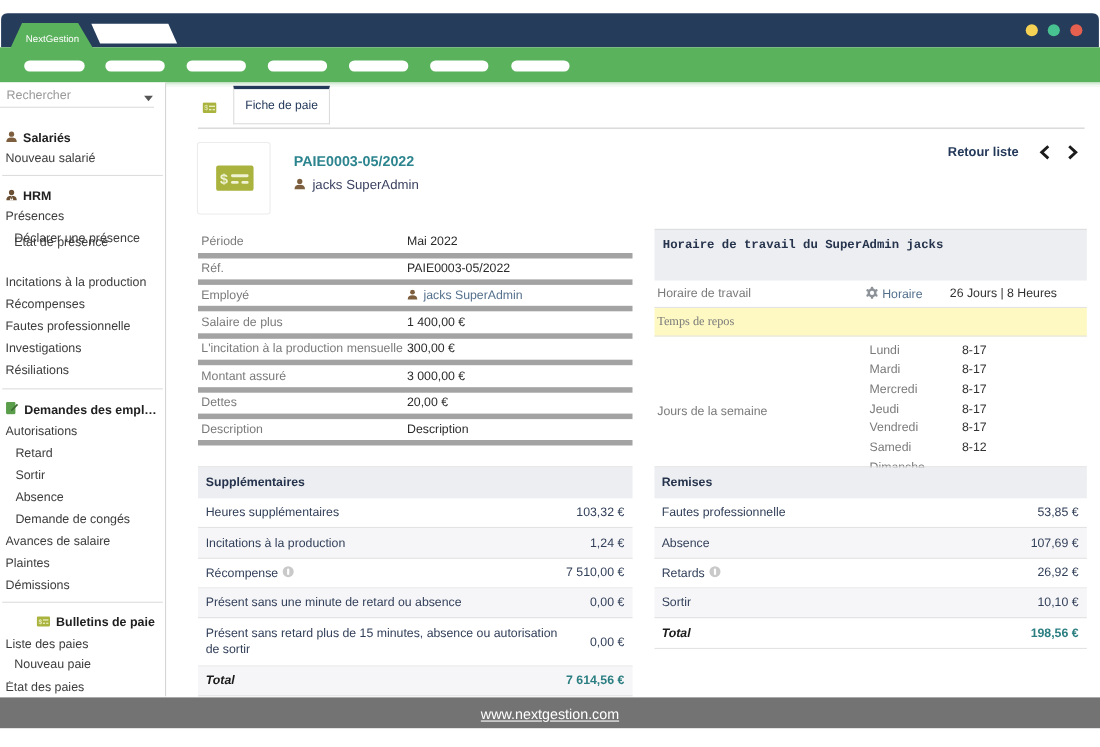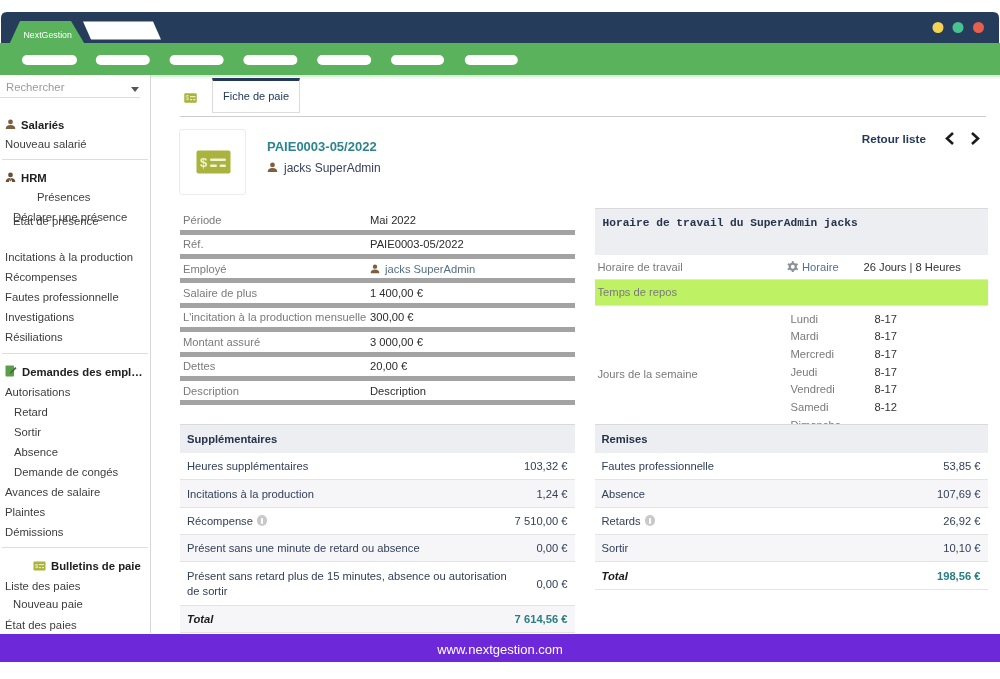--- a/index.html
+++ b/index.html
@@ -47,21 +47,21 @@
   .bt-head { height:28.5px; background:#eceef1; font-weight:bold; color:#26334c; line-height:28.5px; padding-left:7px; }
   .bt-row { position:relative; height:27.35px; border-bottom:1px solid #e3e3e3; color:#33405a; }
   .bt-row.alt { background:#f6f6f8; }
   .bt-lab { position:absolute; left:7px; top:50%; transform:translateY(-50%); white-space:nowrap; }
   .bt-val { position:absolute; right:7px; top:50%; transform:translateY(-50%); }
   .bt-total-lab { font-weight:bold; color:#1c1c1c;font-style:italic; }
   .bt-total-val { font-weight:bold; color:#2b7e81; }
   .info-i { position:relative; display:inline-block; width:10.5px; height:10.5px; border-radius:50%; background:#c9c9c9; vertical-align:-1px; margin-left:4px; }
   .info-i::after { content:""; position:absolute; left:4.25px; top:2.2px; width:2px; height:6px; background:#fff; border-radius:1px; }
 
-  .footer { position:absolute; left:0; top:633.5px; width:1000px; height:28px; background:#6d28d9; color:#fff; font-size:13px; text-align:center; line-height:31px; }
+  .footer { position:absolute; left:0; top:633.5px; width:1000px; height:28px; background:#737373; color:#fff; font-size:13px; text-align:center; line-height:31px;text-decoration:underline; }
 </style>
 </head>
 <body>
 <div class="page">
 
   <svg class="hdr-svg" width="1000" height="80" viewBox="0 0 1000 80">
     <path d="M1,18 Q1,12 7,12 L993,12 Q999,12 999,18 L999,43 L1,43 Z" fill="#253c5b"></path>
     <rect x="0" y="43" width="1000" height="32" fill="#5bb25c"></rect>
     <rect x="0" y="75" width="1000" height="2" fill="#d9ecd9"></rect>
       <rect x="0" y="77" width="1000" height="2" fill="#f2f8f2"></rect>
@@ -93,21 +93,21 @@
         </svg>Salariés</div>
     <div class="sb-item" style="top:63px; left:5px;">Nouveau salarié</div>
     <div class="sb-div" style="top:84px;"></div>
 
     <div class="sb-item sb-head" style="top:96.5px; left:5px;"><svg class="sb-ico" width="11" height="11" viewBox="0 0 12 12">
           <circle cx="6" cy="3.2" r="2.6" fill="#6b4f34"></circle>
           <path d="M0.8,11 Q0.8,6.6 6,6.6 Q11.2,6.6 11.2,11 Z" fill="#6b4f34"></path>
           <path d="M6,6.4 L7.8,11 L4.2,11 Z" fill="#ffffff"></path>
           <path d="M6,7.2 L6.7,8.6 L6,10.6 L5.3,8.6 Z" fill="#6b4f34"></path>
         </svg>HRM</div>
-    <div class="sb-item" style="top:116px; left:5px;margin-left:32px;">Présences</div>
+    <div class="sb-item" style="top:116px; left:5px;">Présences</div>
     <div class="sb-item" style="top:136px; left:13px;">Déclarer une présence</div>
     <div class="sb-item" style="top:140px; left:13px;">État de présence</div>
     <div class="sb-item" style="top:176px; left:5px;">Incitations à la production</div>
     <div class="sb-item" style="top:196px; left:5px;">Récompenses</div>
     <div class="sb-item" style="top:216px; left:5px;">Fautes professionnelle</div>
     <div class="sb-item" style="top:236px; left:5px;">Investigations</div>
     <div class="sb-item" style="top:256px; left:5px;">Résiliations</div>
     <div class="sb-div" style="top:278px;"></div>
 
     <div class="sb-item sb-head" style="top:290px; left:5px;"><svg class="sb-ico" width="12" height="12" viewBox="0 0 12 12">
@@ -214,21 +214,21 @@
             <g fill="#8d9299">
               <rect x="4.9" y="0" width="2.2" height="12" rx="1"></rect>
               <rect x="4.9" y="0" width="2.2" height="12" rx="1" transform="rotate(60 6 6)"></rect>
               <rect x="4.9" y="0" width="2.2" height="12" rx="1" transform="rotate(120 6 6)"></rect>
               <circle cx="6" cy="6" r="4.3"></circle>
             </g>
             <circle cx="6" cy="6" r="2" fill="#ffffff"></circle>
           </svg>Horaire</span>
       <span class="abs" style="left:269px; top:50%; transform:translateY(-50%); color:#333;">26 Jours | 8 Heures</span>
     </div>
-    <div class="th-row" style="height:26px; background:#bef264;">
+    <div class="th-row" style="height:26px; background:#fef9c3;font-family:Liberation Serif, serif;">
       <span class="th-lab" style="top:50%; transform:translateY(-50%);">Temps de repos</span>
     </div>
     <div class="th-row" style="height:129.5px;">
       <span class="th-lab" style="top:62px;">Jours de la semaine</span>
       <div class="abs" style="left:196px; top:5px; line-height:17.7px; color:#7a7a7a;">Lundi<br>Mardi<br>Mercredi<br>Jeudi<br>Vendredi<br>Samedi<br>Dimanche</div>
       <div class="abs" style="left:280px; top:5px; line-height:17.7px; color:#333;">8-17<br>8-17<br>8-17<br>8-17<br>8-17<br>8-12</div>
     </div>
   </div>
 
   <div class="t-sup">

